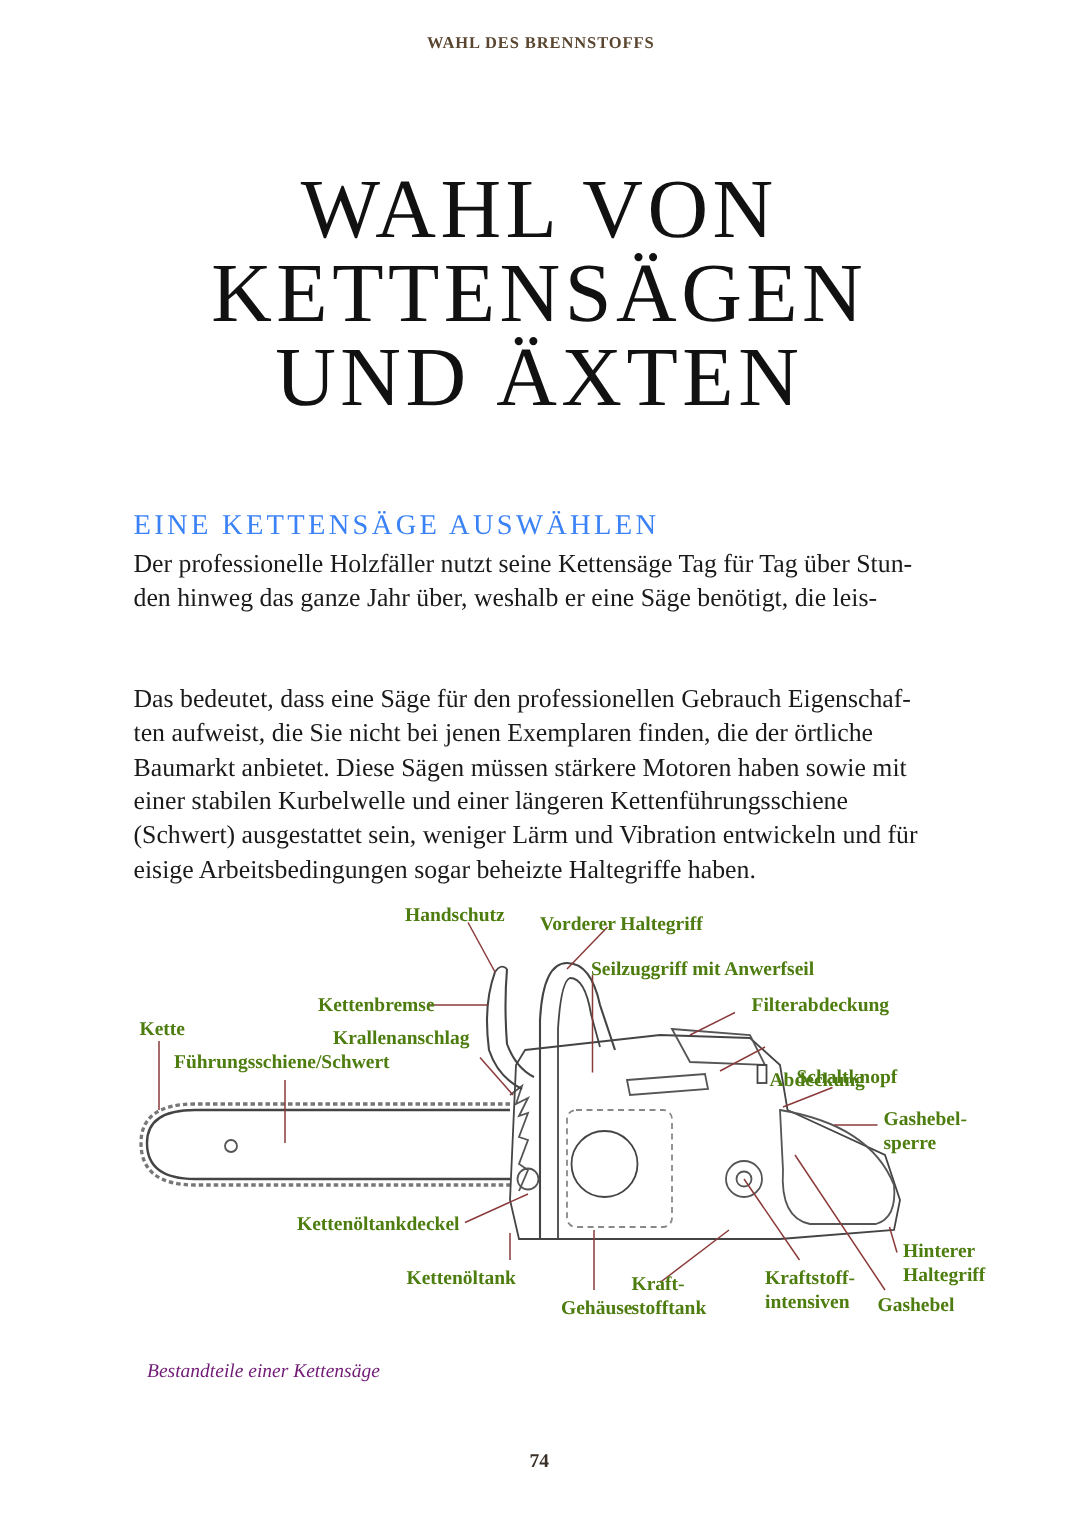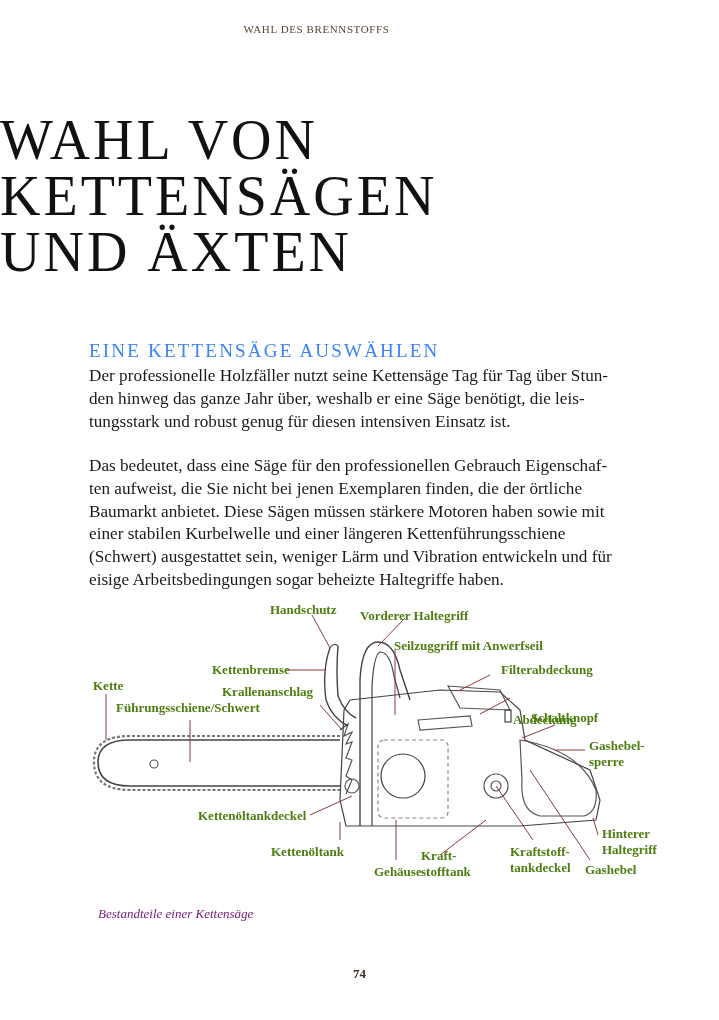--- a/index.html
+++ b/index.html
@@ -1,20 +1,20 @@
 <!DOCTYPE html>
 <html><head>
 <meta charset="utf-8">
 <style>
   html, body { margin: 0; padding: 0; background: #ffffff; }
   body { width: 719px; height: 1020px; position: relative; overflow: hidden;
          font-family: "Liberation Serif", "DejaVu Serif", serif; color: #1a1a1a; }
   .running-head { position: absolute; top: 23px; left: 0; width: 633px; text-align: center;
-         font-size: 11px; font-weight: normal; letter-spacing: 0.6px; color: #5a4630; }
-  .title { position: absolute; top: 112px; left: 0; width: 719px; text-align: left;
+         font-size: 11px; font-weight: bold; letter-spacing: 0.6px; color: #5a4630; padding-left: 44px; }
+  .title { position: absolute; top: 112px; left: 0; width: 719px; text-align: center;
          font-size: 56px; line-height: 56px; letter-spacing: 3px; color: #111; font-weight: normal; }
   .title div { white-space: nowrap; }
   .section-head { position: absolute; top: 340px; left: 89px; font-size: 19px; letter-spacing: 2.2px;
          color: #3b82f6; white-space: nowrap; }
   .para { position: absolute; left: 89px; width: 540px; font-size: 17.2px; line-height: 22.8px; color: #1a1a1a; }
   .para div { white-space: nowrap; }
   .p1 { top: 365px; }
   .p2 { top: 455px; }
   .figure { position: absolute; left: 0; top: 590px; width: 719px; height: 310px; }
   .figure svg { position: absolute; left: 0; top: 0; }
@@ -32,21 +32,20 @@
   <div>WAHL VON</div>
   <div>KETTENSÄGEN</div>
   <div>UND ÄXTEN</div>
 </h1>
 
 <h2 class="section-head" style="margin:0;font-weight:normal;">EINE KETTENSÄGE AUSWÄHLEN</h2>
 
 <div class="para p1">
   <div>Der professionelle Holzfäller nutzt seine Kettensäge Tag für Tag über Stun-</div>
   <div>den hinweg das ganze Jahr über, weshalb er eine Säge benötigt, die leis-</div>
-  <div>tungsstark und robust genug für diesen intensiven Einsatz ist.</div>
 </div>
 
 <div class="para p2">
   <div>Das bedeutet, dass eine Säge für den professionellen Gebrauch Eigenschaf-</div>
   <div>ten aufweist, die Sie nicht bei jenen Exemplaren finden, die der örtliche</div>
   <div>Baumarkt anbietet. Diese Sägen müssen stärkere Motoren haben sowie mit</div>
   <div>einer stabilen Kurbelwelle und einer längeren Kettenführungsschiene</div>
   <div>(Schwert) ausgestattet sein, weniger Lärm und Vibration entwickeln und für</div>
   <div>eisige Arbeitsbedingungen sogar beheizte Haltegriffe haben.</div>
 </div>
@@ -128,21 +127,21 @@
     <div>Hinterer</div>
     <div>Haltegriff</div>
   </div>
   <div class="lbl" style="left:271px;top:254px;">Kettenöltank</div>
   <div class="lbl" style="left:421px;top:258px;">
     <div>Kraft-</div>
     <div>stofftank</div>
   </div>
   <div class="lbl" style="left:510px;top:254px;">
     <div>Kraftstoff-</div>
-    <div>tankdeckel</div>
+    <div>intensiven</div>
   </div>
   <div class="lbl" style="left:585px;top:272px;">Gashebel</div>
   <div class="lbl" style="left:374px;top:274px;">Gehäuse</div>
 </div>
 
 <div class="caption">Bestandteile einer Kettensäge</div>
 
 <div class="page-number">74</div>
 
 </body></html>

